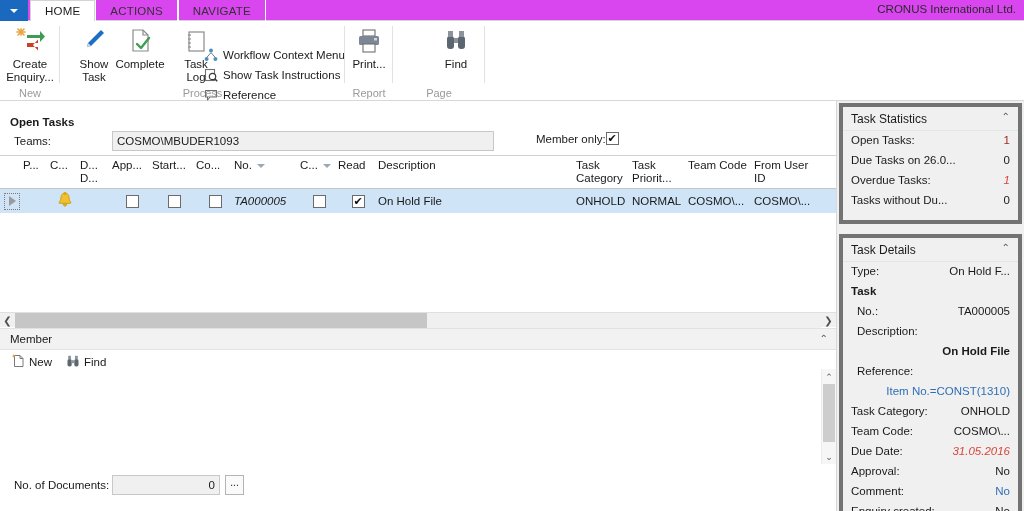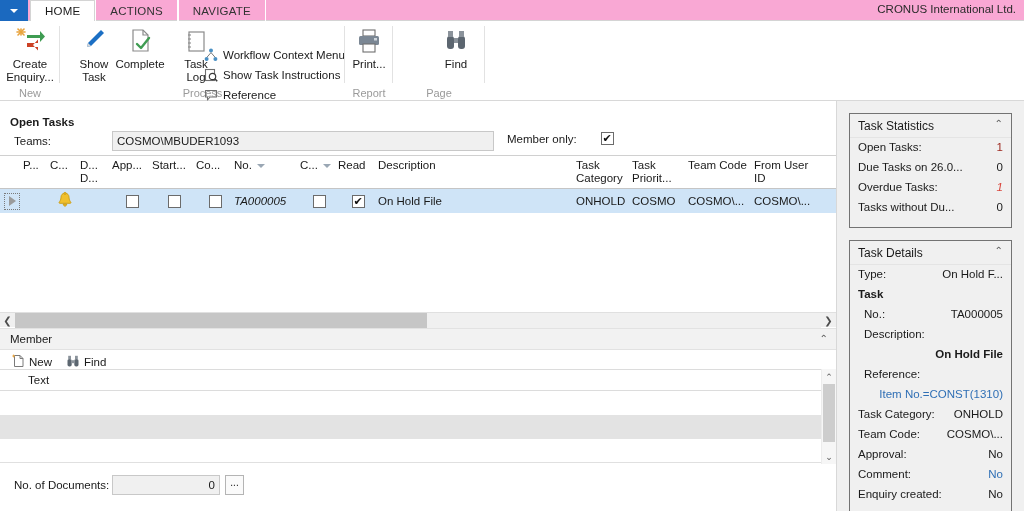--- a/index.html
+++ b/index.html
@@ -10,21 +10,21 @@
     background: #ffffff;
     font-family: "Liberation Sans", sans-serif;
     font-size: 11.5px;
     color: #1a1a1a;
   }
   #app { position: relative; width: 1024px; height: 511px; }
 
   
   .tabbar {
     position: absolute; top: 0; left: 0; width: 1024px; height: 21px;
-    background: #f9a8d4;
+    background: #d946ef;
     border-bottom: 1px solid #d4d4d4;
   }
   .app-btn {
     position: absolute; left: 0; top: 0; width: 28px; height: 21px;
     background: #1b69bf;
     display: flex; align-items: center; justify-content: center;
   }
   .app-btn .caret {
     width: 0; height: 0;
     border-left: 4px solid transparent;
@@ -154,21 +154,21 @@
   }
   .vscroll .a { height: 15px; display: flex; align-items: center; justify-content: center; font-size: 9px; color: #555; }
   .vscroll .tr { flex: 1; width: 15px; position: relative; background: #f6f6f6; }
   .vscroll .th { position: absolute; top: 0; left: 1px; width: 12px; height: 58px; background: #cdcdcd; }
 
   
   .factpane {
     position: absolute; top: 101px; left: 836px; width: 188px; height: 410px;
     background: #f0f0f0; border-left: 1px solid #d8d8d8;
   }
-  .factbox { background: #f0f0f0; border: 1px solid #737373; margin: 12px; }
+  .factbox { background: #f0f0f0; border: 4px solid #737373; margin: 2px; }
   .fbhdr {
     height: 24px; display: flex; align-items: center; position: relative;
     padding-left: 8px; font-size: 12px; color: #1a1a1a; background: #f0f0f0;
     border-bottom: 1px solid #e4e4e4;
   }
   .fbbody { padding: 3px 8px 6px 8px; }
   .frow { display: flex; justify-content: space-between; align-items: baseline; height: 20px; font-size: 11.5px; }
   .frow .k { color: #1a1a1a; white-space: nowrap; }
   .frow .v { color: #1a1a1a; text-align: right; white-space: nowrap; }
   .v.red { color: #9e2a20; }
@@ -341,21 +341,21 @@
 
   <div class="content">
 
     <div class="sectitle" style="left:10px; top:15px;">Open Tasks</div>
 
     <div class="fieldrow" style="left:14px; top:30px;">
       <span class="flabel" style="width:98px;">Teams:</span>
       <span class="finput" style="width:382px;">COSMO\MBUDER1093</span>
     </div>
 
-    <div class="fieldrow" style="left:507px; top:31px; gap:24px;align-items:center;">
+    <div class="fieldrow" style="left:536px; top:31px; gap:0;align-items:center;">
       <span class="flabel">Member only:</span>
       <span class="cbox">✔</span>
     </div>
 
     <div class="grid" style="top:54px;">
       <div class="gridhead">
         <div class="hc" style="width:20px;"></div>
         <div class="hc" style="width:30px; padding-left:3px;">
             <span class="htxt">P...</span>
           </div>
@@ -434,21 +434,21 @@
           </div>
         <div class="gc taskno" style="width:66px;">TA000005</div>
         <div class="gc" style="width:38px; justify-content:center;">
             <span class="cbox"></span>
           </div>
         <div class="gc" style="width:40px; justify-content:center;">
             <span class="cbox">✔</span>
           </div>
         <div class="gc" style="width:198px;">On Hold File</div>
         <div class="gc" style="width:56px;">ONHOLD</div>
-        <div class="gc" style="width:56px;">COSMO</div>
+        <div class="gc" style="width:56px;">NORMAL</div>
         <div class="gc" style="width:66px;">COSMO\...</div>
         <div class="gc" style="width:70px;">COSMO\...</div>
       </div>
 
       <div class="gridbody"></div>
     </div>
 
     <div class="hscroll" style="top:211px;">
       <div class="arw">❮</div>
       <div class="track">
@@ -483,28 +483,20 @@
             <rect x="8.3" y="5" width="4.2" height="7.5" rx="1.8" fill="#5c6670"></rect>
             <rect x="2.2" y="1.8" width="2.8" height="3.5" fill="#8b939b"></rect>
             <rect x="9" y="1.8" width="2.8" height="3.5" fill="#8b939b"></rect>
             <rect x="5.7" y="6.2" width="2.6" height="3" fill="#8b939b"></rect>
           </svg>
         </span>
         <span>Find</span>
       </span>
     </div>
 
-    <div class="linesgrid" style="top:268px;">
-      <div class="lhead">
-        <span class="c">Text</span>
-      </div>
-      <div class="lrow"></div>
-      <div class="lrow alt"></div>
-      <div class="lrow ln"></div>
-    </div>
 
     <div class="vscroll" style="left:821px; top:268px; height:95px;">
       <div class="a">⌃</div>
       <div class="tr">
           <div class="th"></div>
         </div>
       <div class="a">⌄</div>
     </div>
 
     <div class="fieldrow" style="left:14px; top:374px; gap:0;">
@@ -565,20 +557,24 @@
         </div>
         <div class="frow">
           <span class="k">Task Category:</span>
           <span class="v">ONHOLD</span>
         </div>
         <div class="frow">
           <span class="k">Team Code:</span>
           <span class="v">COSMO\...</span>
         </div>
         <div class="frow">
+          <span class="k">Due Date:</span>
+          <span class="v redi">31.05.2016</span>
+        </div>
+        <div class="frow">
           <span class="k">Approval:</span>
           <span class="v">No</span>
         </div>
         <div class="frow">
           <span class="k">Comment:</span>
           <span class="v link">No</span>
         </div>
         <div class="frow">
           <span class="k">Enquiry created:</span>
           <span class="v">No</span>

